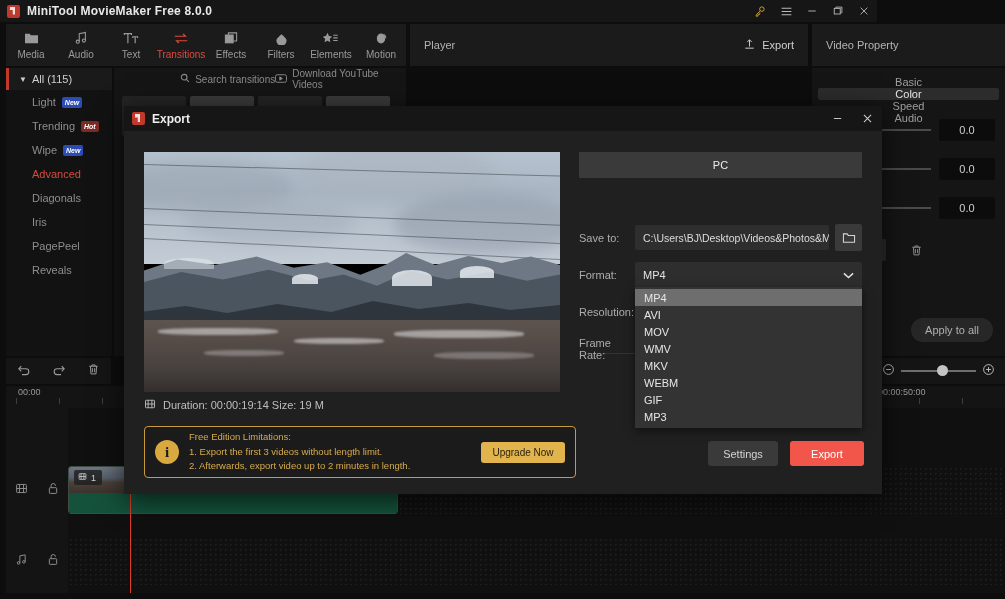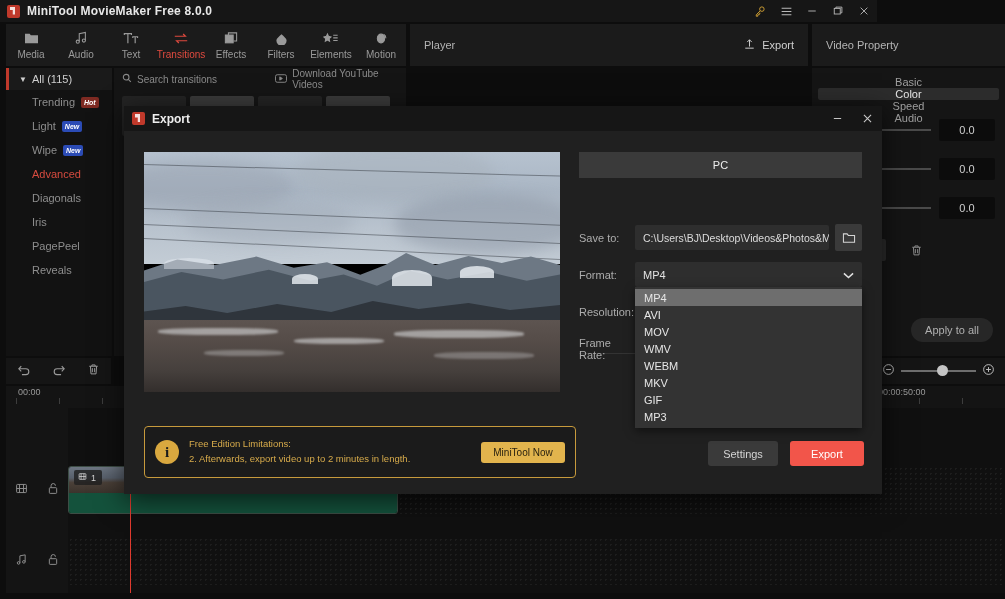--- a/index.html
+++ b/index.html
@@ -123,21 +123,21 @@
   }
   .badge.hot { background: #7e2a22; }
   .badge.new { background: #2b4bb5; }
 
   
   .browser {
     position: absolute; left: 114px; top: 68px; width: 292px; height: 288px;
     background: #151515;
   }
   .browser-top { display: flex; align-items: center; height: 22px; font-size: 10px; color: #8a8a8a; }
-  .search-box { display: flex; align-items: center; gap: 5px; padding-left: 8px; width: 168px; }
+  .search-box { display: flex; align-items: center; gap: 5px; padding-left: 8px; width: 168px; justify-content: flex-end; }
   .dl-yt { display: flex; align-items: center; gap: 5px; }
   .tgrid { display: flex; flex-wrap: wrap; gap: 4px; padding: 6px 8px; }
   .tcell { width: 64px; height: 40px; background: #242424; border-radius: 2px; }
   .tcell.sel { background: #3a3a3a; }
 
   
   .tl-tools {
     position: absolute; left: 6px; top: 358px; width: 105px; height: 26px;
     background: #151515; display: flex; align-items: center; justify-content: space-around;
     color: #9b9b9b;
@@ -516,26 +516,26 @@
     </div>
     <div class="apply-all">Apply to all</div>
   </div>
 
   <div class="sidebar">
     <div class="sb-all">
       <span style="font-size:8px">▼</span>
       <span>All (115)</span>
     </div>
     <div class="sb-item">
+      <span>Light</span>
+      <span class="badge new">New</span>
+    </div>
+    <div class="sb-item">
       <span>Trending</span>
       <span class="badge hot">Hot</span>
-    </div>
-    <div class="sb-item">
-      <span>Light</span>
-      <span class="badge new">New</span>
     </div>
     <div class="sb-item">
       <span>Wipe</span>
       <span class="badge new">New</span>
     </div>
     <div class="sb-item active">
       <span>Advanced</span>
     </div>
     <div class="sb-item">
       <span>Diagonals</span>
@@ -744,28 +744,38 @@
       <div class="snowcap" style="left:20px;top:106px;width:50px;height:11px;opacity:.55"></div>
       <div class="ridge-near"></div>
       <div class="valley"></div>
       <div class="snowpatch" style="left:14px;top:176px;width:120px;height:7px"></div>
       <div class="snowpatch" style="left:150px;top:186px;width:90px;height:6px"></div>
       <div class="snowpatch" style="left:250px;top:178px;width:130px;height:8px"></div>
       <div class="snowpatch" style="left:60px;top:198px;width:80px;height:6px;opacity:.6"></div>
       <div class="snowpatch" style="left:290px;top:200px;width:100px;height:7px;opacity:.55"></div>
     </div>
 
+    <div class="meta-row">
+      <span>
+        <svg width="12" height="12" viewBox="0 0 16 16" fill="none" stroke="currentColor" stroke-width="1.2">
+          <rect x="2" y="3" width="12" height="10" rx="1"></rect>
+            <path d="M2 8h12M5.5 3v10M10.5 3v10"></path>
+        </svg>
+      </span>
+      <span>Duration: 00:00:19:14  Size: 19 M</span>
+    </div>
 
     <div class="notice">
       <div class="info-circle">i</div>
       <div>
         <div class="notice-txt">Free Edition Limitations:</div>
+        <div class="notice-txt">1. Export the first 3 videos without length limit.</div>
         <div class="notice-txt">2. Afterwards, export video up to 2 minutes in length.</div>
       </div>
-      <div class="upgrade-btn">MiniTool Now</div>
+      <div class="upgrade-btn">Upgrade Now</div>
     </div>
 
     <div class="dest-tabs">
       <div class="dest-tab active">
         <span>PC</span>
       </div>
     </div>
 
 
     <div class="f-row" style="top:118px">
@@ -797,22 +807,22 @@
     </div>
     <div class="f-row" style="top:231px">
       <div class="f-label">Frame Rate:</div>
     </div>
 
     <div class="dropdown">
       <div class="dd-item sel">MP4</div>
       <div class="dd-item">AVI</div>
       <div class="dd-item">MOV</div>
       <div class="dd-item">WMV</div>
+      <div class="dd-item">MKV</div>
       <div class="dd-item">WEBM</div>
-      <div class="dd-item">MKV</div>
       <div class="dd-item">GIF</div>
       <div class="dd-item">MP3</div>
     </div>
 
     <div class="dlg-actions">
       <div class="btn-settings">Settings</div>
       <div class="btn-export">Export</div>
     </div>
   </div>
 

